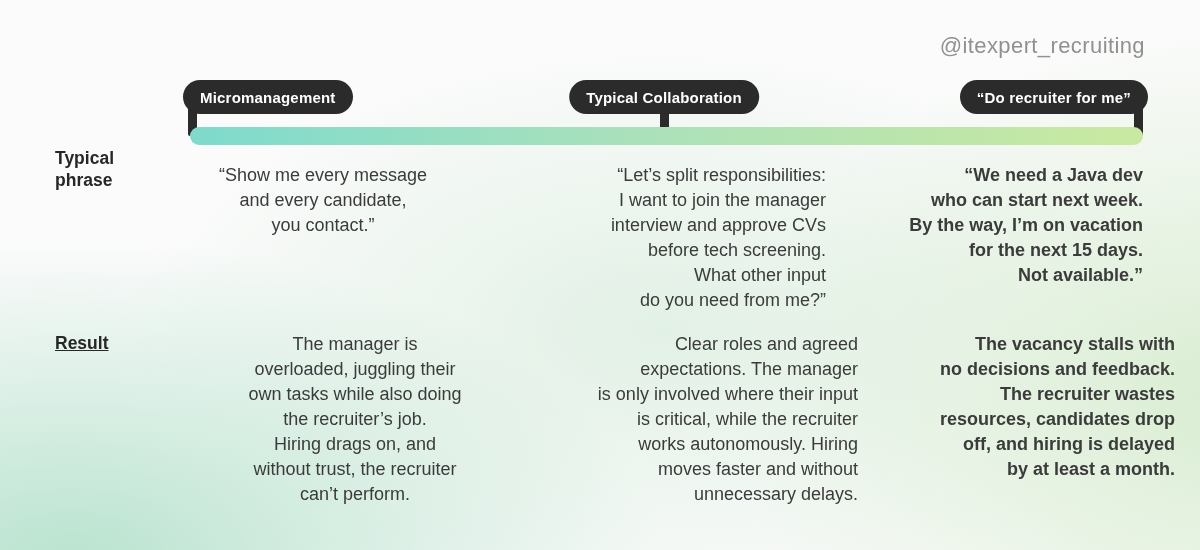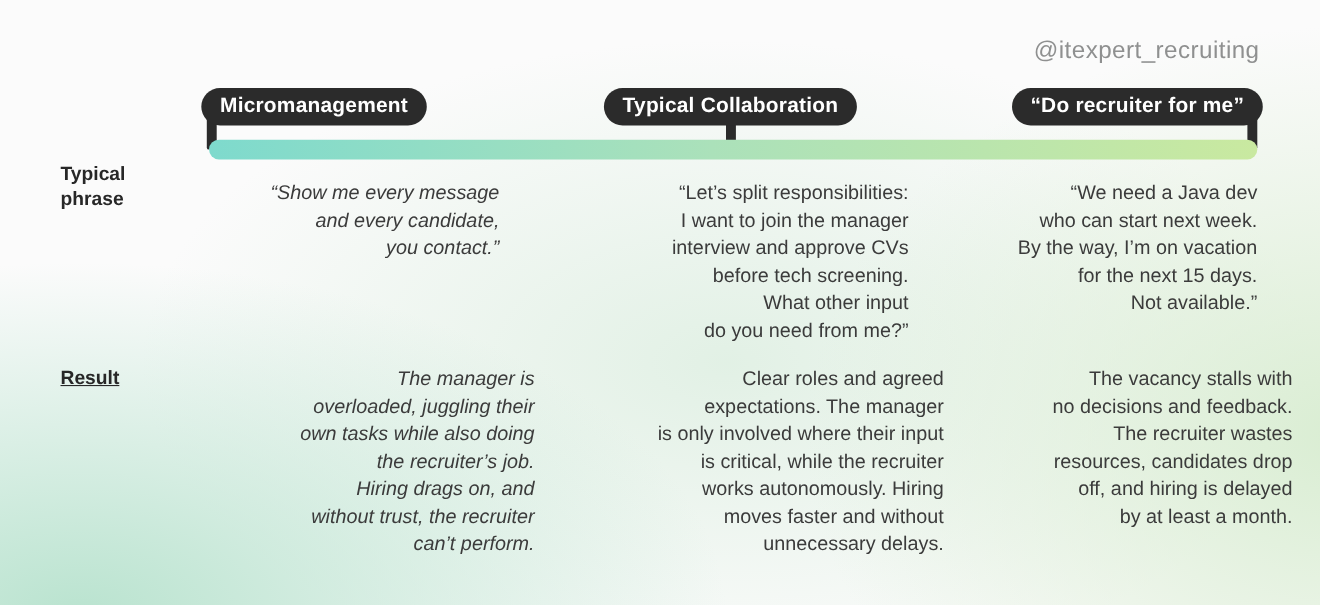--- a/index.html
+++ b/index.html
@@ -22,21 +22,21 @@
   }
   .handle{
     position:absolute; top:33px; right:55px;
     font-size:22px; letter-spacing:0.4px; color:var(--handle);
   }
   .pill{
     position:absolute; top:80px; height:34px; z-index:3;
     background:var(--pill-bg); color:var(--pill-text);
     border-radius:17px; padding:0 17px;
     display:flex; align-items:center;
-    font-weight:bold; font-size:19px; letter-spacing:0.2px;
+    font-weight:bold; font-size:15px; letter-spacing:0.2px;
     white-space:nowrap;
   }
   .pill-1{left:183px;}
   .pill-2{left:664px; transform:translateX(-50%);}
   .pill-3{right:52px;}
   .connector{
     position:absolute; top:104px; width:9px; height:32px;
     background:var(--pill-bg); z-index:1; border-radius:2px;
   }
   .connector-1{left:188px;}
@@ -51,23 +51,23 @@
     position:absolute; left:55px; width:130px;
     font-weight:bold; font-size:17.5px; line-height:22px;
     color:var(--label); white-space:pre-line;
   }
   .row-label-phrase{top:147px;}
   .row-label-result{top:332px;text-decoration:underline;}
   .cell{
     position:absolute; font-size:18px; line-height:25px;
     color:var(--text); white-space:pre-line;
   }
-  .col-1{left:192px; width:262px; text-align:right;font-style:italic;}
+  .col-1{left:192px; width:262px; text-align:center;}
   .col-2{left:504px; width:322px; text-align:right;}
-  .col-3{left:858px; width:285px; text-align:right;}
+  .col-3{left:858px; width:285px; text-align:right;font-weight:bold;}
   .row-phrase{top:163px;}
   .row-result{top:332px;margin-left:32px;}
 </style>
 </head>
 <body>
 
 <div class="handle">@itexpert_recruiting</div>
 
 <div class="connector connector-1"></div>
 <div class="connector connector-2"></div>

